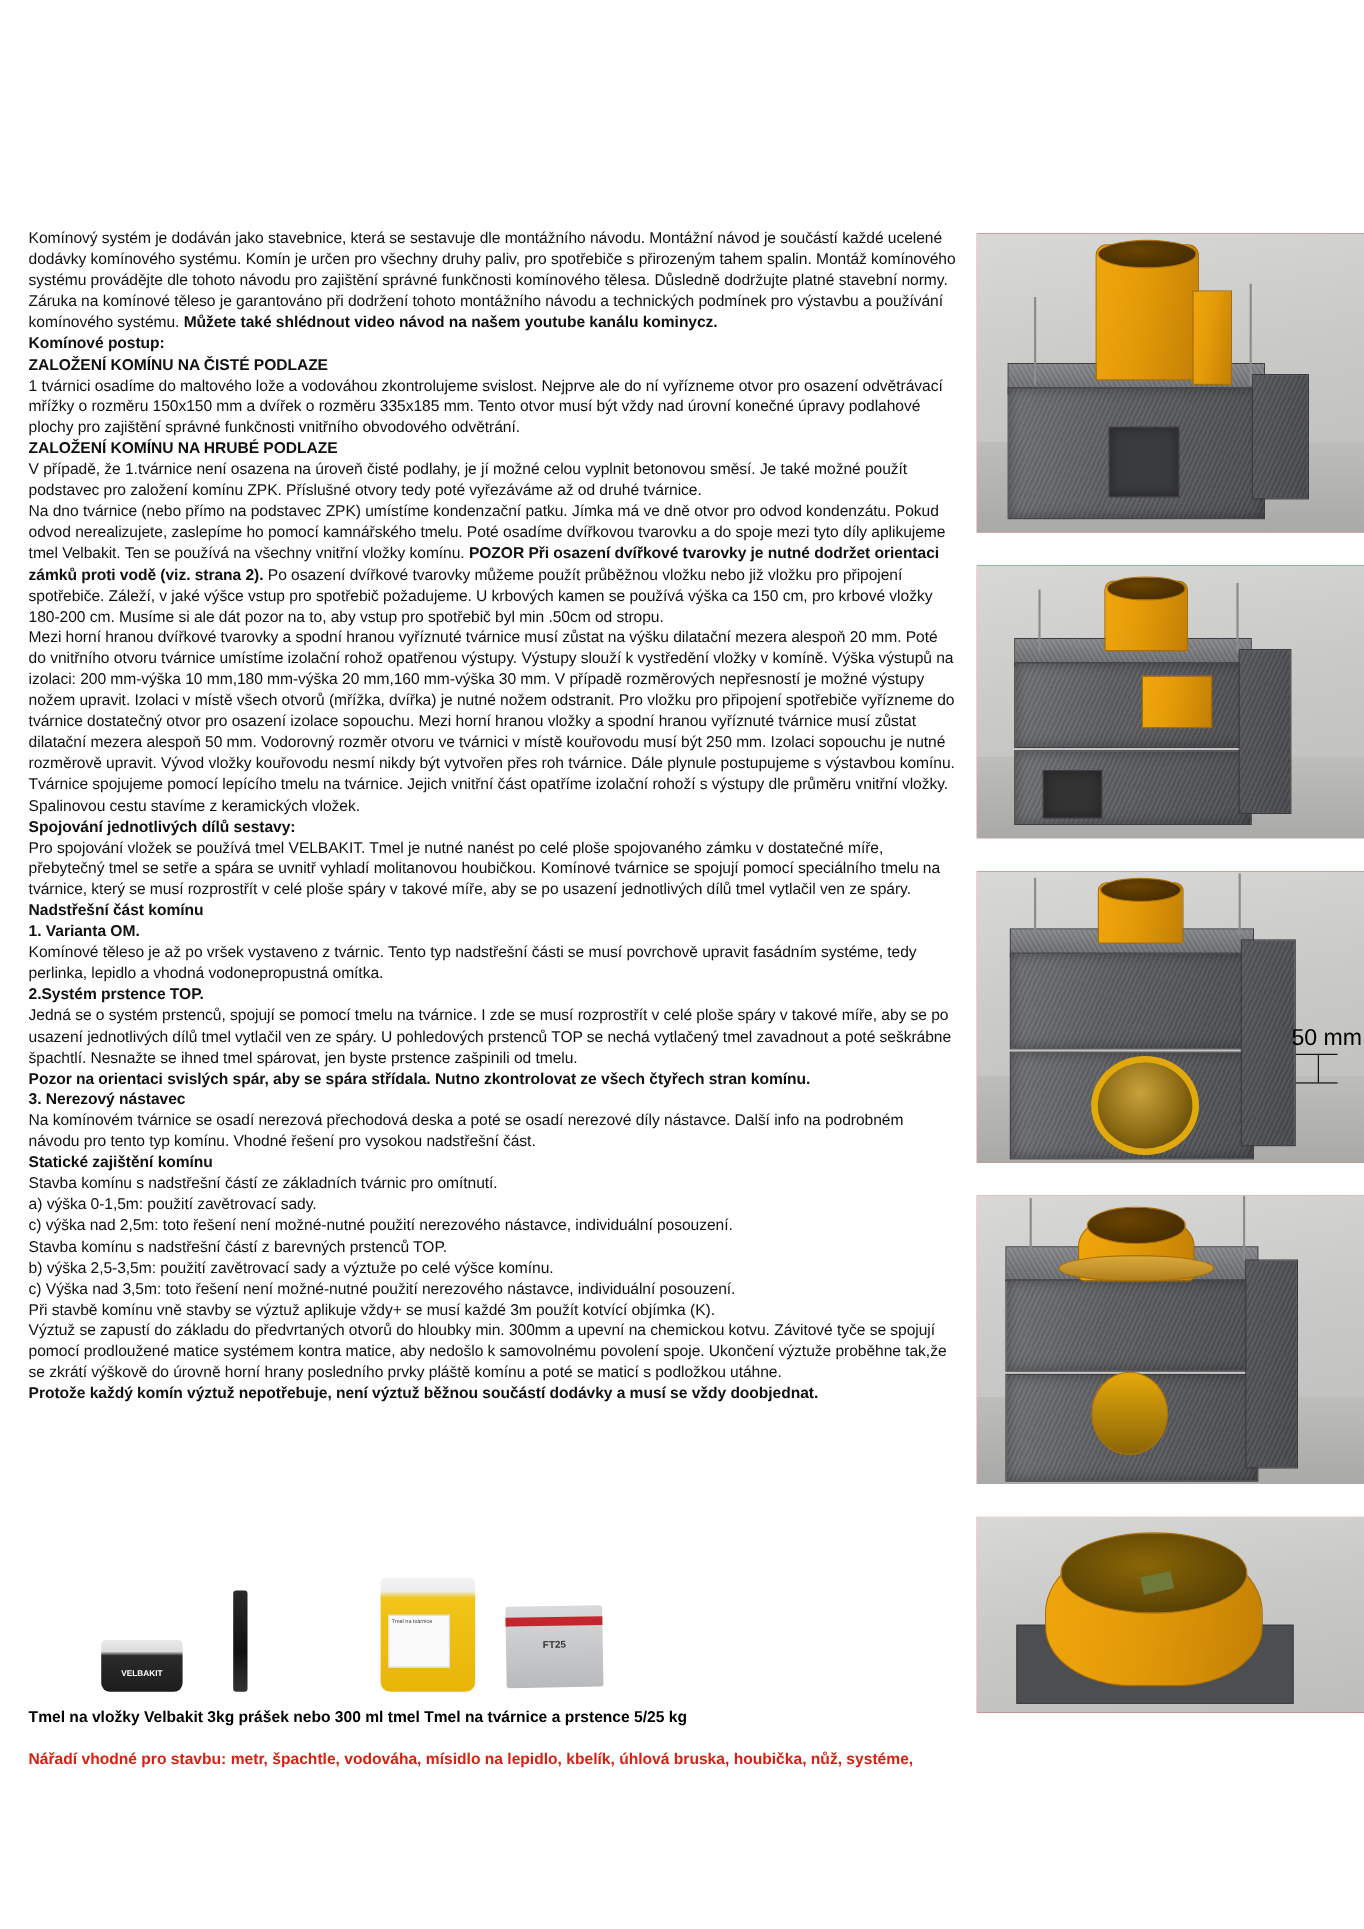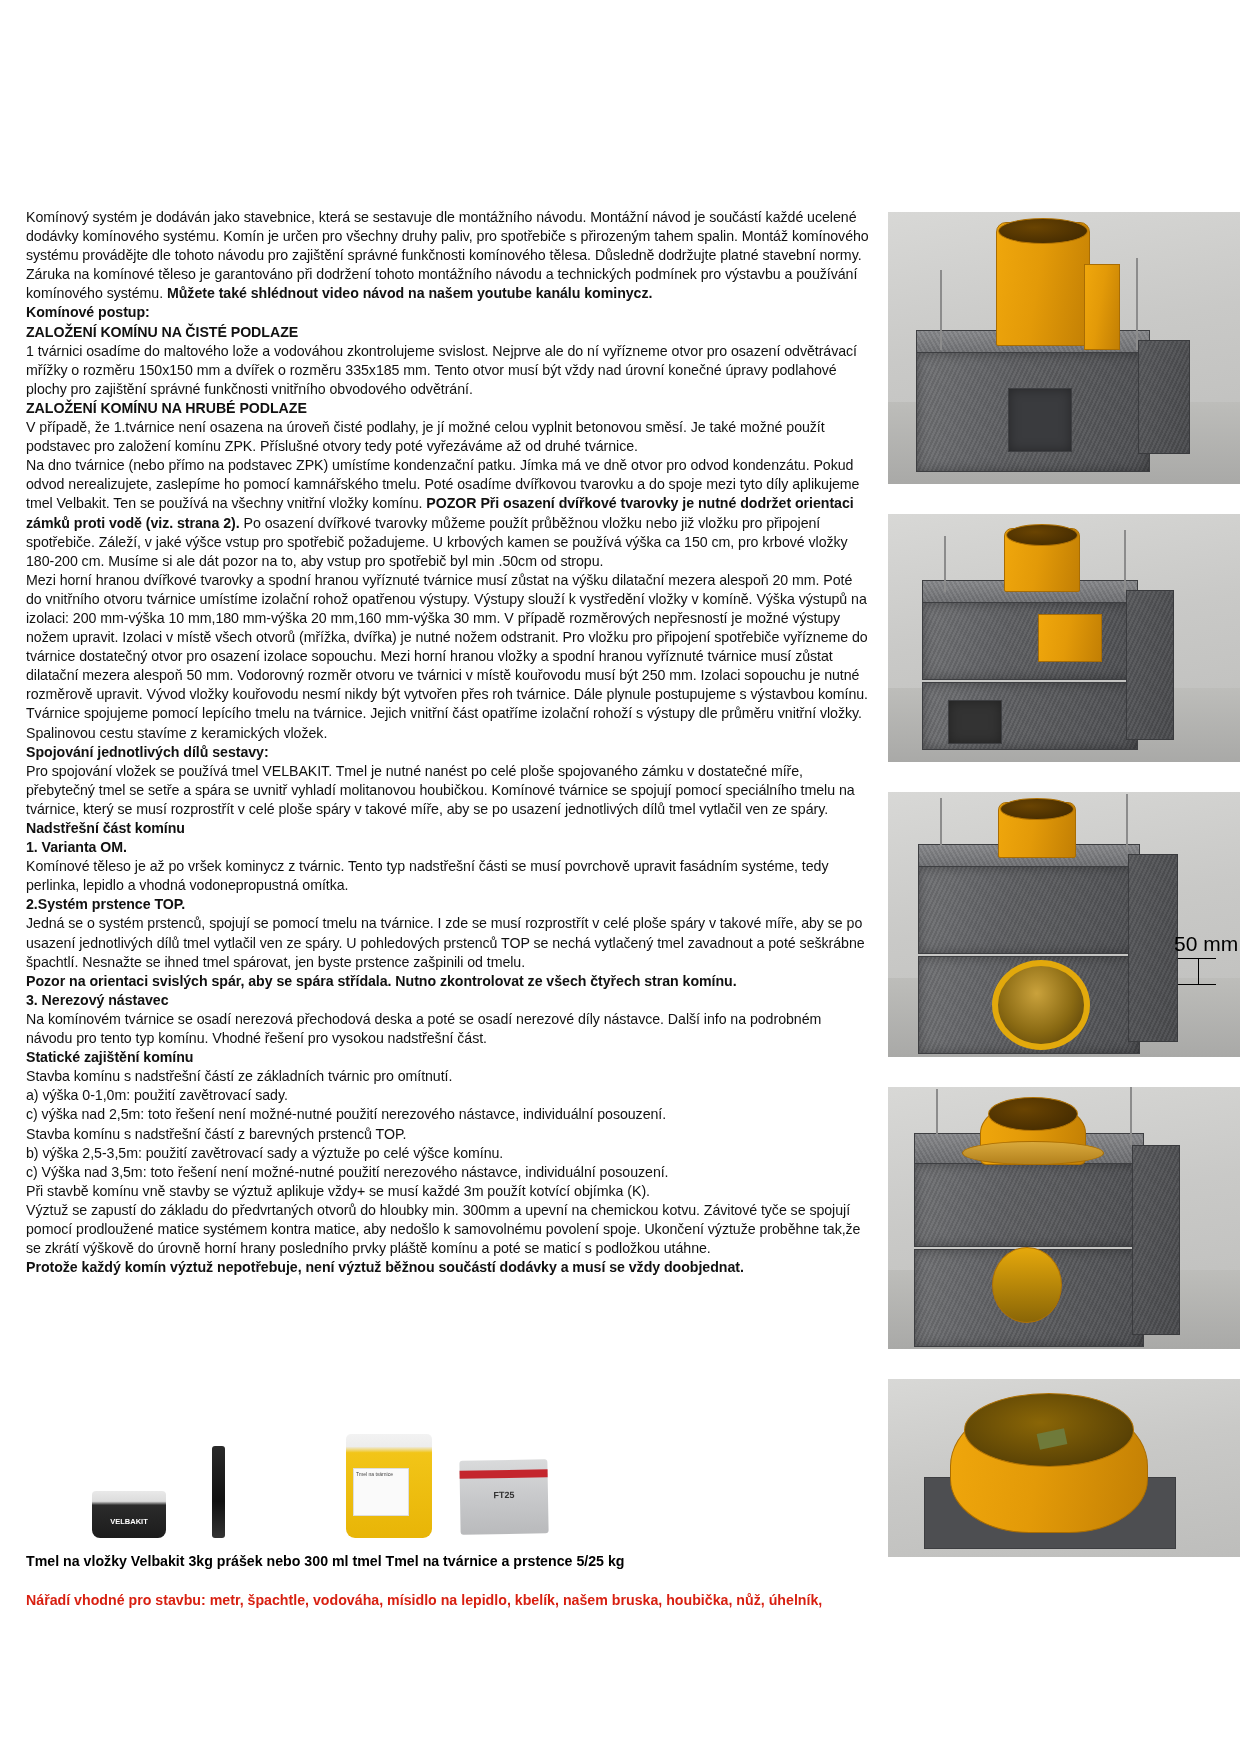--- a/index.html
+++ b/index.html
@@ -194,29 +194,29 @@
     <p class="heading">ZALOŽENÍ KOMÍNU NA ČISTÉ PODLAZE</p>
     <p>1 tvárnici osadíme do maltového lože a vodováhou zkontrolujeme svislost. Nejprve ale do ní vyřízneme otvor pro osazení odvětrávací mřížky o rozměru 150x150 mm a dvířek o rozměru 335x185 mm. Tento otvor musí být vždy nad úrovní konečné úpravy podlahové plochy pro zajištění správné funkčnosti vnitřního obvodového odvětrání.</p>
     <p class="heading">ZALOŽENÍ KOMÍNU NA HRUBÉ PODLAZE</p>
     <p>V případě, že 1.tvárnice není osazena na úroveň čisté podlahy, je jí možné celou vyplnit betonovou směsí. Je také možné použít podstavec pro založení komínu ZPK. Příslušné otvory tedy poté vyřezáváme až od druhé tvárnice.</p>
     <p><span>Na dno tvárnice (nebo přímo na podstavec ZPK) umístíme kondenzační patku. Jímka má ve dně otvor pro odvod kondenzátu. Pokud odvod nerealizujete, zaslepíme ho pomocí kamnářského tmelu. Poté osadíme dvířkovou tvarovku a do spoje mezi tyto díly aplikujeme tmel Velbakit. Ten se používá na všechny vnitřní vložky komínu. </span><span class="inline-b">POZOR Při osazení dvířkové tvarovky je nutné dodržet orientaci zámků proti vodě (viz. strana 2).</span><span> Po osazení dvířkové tvarovky můžeme použít průběžnou vložku nebo již vložku pro připojení spotřebiče. Záleží, v jaké výšce vstup pro spotřebič požadujeme. U krbových kamen se používá výška ca 150 cm, pro krbové vložky 180-200 cm. Musíme si ale dát pozor na to, aby vstup pro spotřebič byl min .50cm od stropu.</span></p>
     <p>Mezi horní hranou  dvířkové tvarovky a spodní hranou vyříznuté tvárnice musí zůstat na výšku dilatační mezera alespoň 20 mm. Poté do vnitřního otvoru tvárnice umístíme izolační rohož opatřenou výstupy. Výstupy slouží k vystředění vložky v komíně. Výška výstupů na izolaci: 200 mm-výška 10 mm,180 mm-výška 20 mm,160 mm-výška 30 mm. V případě rozměrových nepřesností je možné výstupy nožem upravit. Izolaci v místě  všech otvorů (mřížka, dvířka) je nutné nožem odstranit.  Pro vložku pro připojení spotřebiče vyřízneme do tvárnice dostatečný otvor pro osazení izolace sopouchu. Mezi horní hranou vložky  a spodní hranou vyříznuté tvárnice musí zůstat dilatační mezera alespoň 50 mm. Vodorovný rozměr otvoru ve tvárnici v místě kouřovodu musí být 250 mm.  Izolaci sopouchu je nutné rozměrově upravit.  Vývod vložky kouřovodu nesmí nikdy být vytvořen přes roh tvárnice. Dále plynule postupujeme s výstavbou komínu. Tvárnice spojujeme pomocí lepícího tmelu na tvárnice. Jejich vnitřní část opatříme izolační rohoží s výstupy dle průměru vnitřní vložky. Spalinovou cestu stavíme z keramických vložek.</p>
     <p class="heading">Spojování jednotlivých dílů sestavy:</p>
     <p>Pro spojování vložek se používá tmel VELBAKIT. Tmel je nutné nanést po celé ploše spojovaného zámku v dostatečné míře, přebytečný tmel se setře a spára se uvnitř vyhladí molitanovou houbičkou. Komínové tvárnice se spojují pomocí speciálního tmelu na tvárnice, který se musí rozprostřít v celé ploše spáry v takové míře, aby se po usazení jednotlivých dílů tmel vytlačil ven ze spáry.</p>
     <p class="heading">Nadstřešní část komínu</p>
     <p class="heading">1. Varianta OM.</p>
-    <p>Komínové těleso je až po vršek kominycz z tvárnic. Tento typ nadstřešní části se musí povrchově upravit fasádním systéme, tedy perlinka, lepidlo a vhodná vodonepropustná omítka.</p>
+    <p>Komínové těleso je až po vršek vystaveno z tvárnic. Tento typ nadstřešní části se musí povrchově upravit fasádním systéme, tedy perlinka, lepidlo a vhodná vodonepropustná omítka.</p>
     <p class="heading">2.Systém prstence TOP.</p>
     <p>Jedná se o systém prstenců, spojují se pomocí tmelu na tvárnice. I zde se musí rozprostřít v celé ploše spáry v takové míře, aby se po usazení jednotlivých dílů tmel vytlačil ven ze spáry. U pohledových prstenců TOP se nechá vytlačený tmel zavadnout a poté seškrábne špachtlí. Nesnažte se ihned tmel spárovat, jen byste prstence zašpinili od tmelu.</p>
     <p class="red">Pozor na orientaci svislých spár, aby se spára střídala. Nutno zkontrolovat ze všech čtyřech stran komínu.</p>
     <p class="heading">3. Nerezový nástavec</p>
     <p>Na komínovém tvárnice se osadí nerezová přechodová deska a poté se osadí nerezové díly nástavce. Další info na podrobném návodu pro tento typ komínu. Vhodné řešení pro vysokou nadstřešní část.</p>
     <p class="heading">Statické zajištění komínu</p>
     <p>Stavba komínu s nadstřešní částí ze základních tvárnic pro omítnutí.</p>
-    <p>a) výška 0-1,0m: použití zavětrovací sady.</p>
+    <p>a) výška 0-1,5m: použití zavětrovací sady.</p>
     <p>c) výška nad 2,5m: toto řešení není možné-nutné použití nerezového nástavce, individuální posouzení.</p>
     <p>Stavba komínu s nadstřešní částí z barevných prstenců TOP.</p>
     <p>b) výška 2,5-3,5m: použití zavětrovací sady a výztuže po celé výšce komínu.</p>
     <p>c) Výška nad 3,5m: toto řešení není možné-nutné použití nerezového nástavce, individuální posouzení.</p>
     <p>Při stavbě komínu vně stavby se výztuž aplikuje vždy+ se musí každé 3m použít kotvící objímka (K).</p>
     <p>Výztuž se zapustí do základu do předvrtaných otvorů do hloubky min. 300mm a upevní na chemickou kotvu. Závitové tyče se spojují pomocí prodloužené matice systémem kontra matice, aby nedošlo k samovolnému povolení spoje. Ukončení výztuže proběhne tak,že se zkrátí výškově do úrovně horní hrany posledního prvky pláště komínu a poté se maticí s podložkou utáhne.</p>
     <p class="red">Protože každý komín výztuž nepotřebuje, není výztuž běžnou součástí dodávky a musí se vždy doobjednat.</p>
   </div>
 
   <div class="photos">
@@ -300,15 +300,15 @@
     <div class="bucket-yellow">
       <div class="wlbl">Tmel na tvárnice</div>
     </div>
     <div class="bag">
       <div class="band"></div>
       <div class="btxt">FT25</div>
     </div>
   </div>
 
   <div class="caption cap1">Tmel na vložky Velbakit 3kg prášek nebo 300 ml tmel    Tmel na tvárnice a prstence 5/25 kg</div>
-  <div class="caption cap2">Nářadí vhodné pro stavbu: metr, špachtle, vodováha, mísidlo na lepidlo, kbelík, našem bruska, houbička, nůž, úhelník,</div>
+  <div class="caption cap2">Nářadí vhodné pro stavbu: metr, špachtle, vodováha, mísidlo na lepidlo, kbelík, úhlová bruska, houbička, nůž, systéme,</div>
 
 </div>
 
 </body></html>

